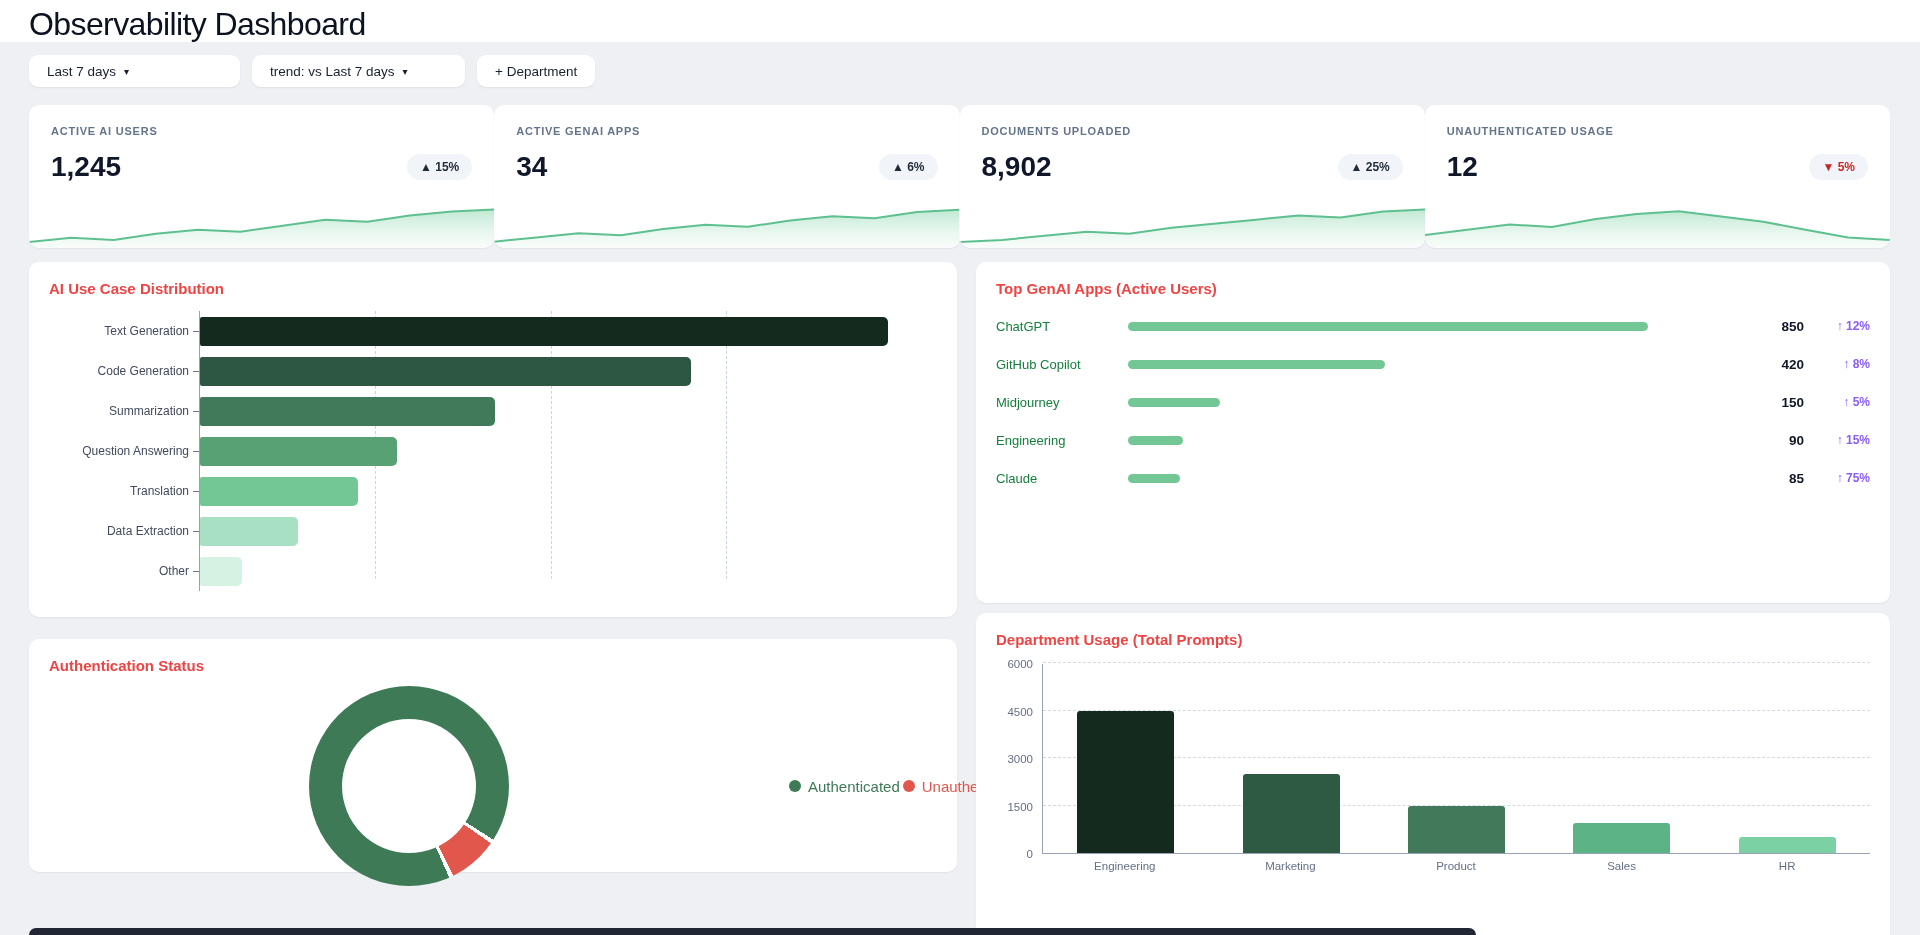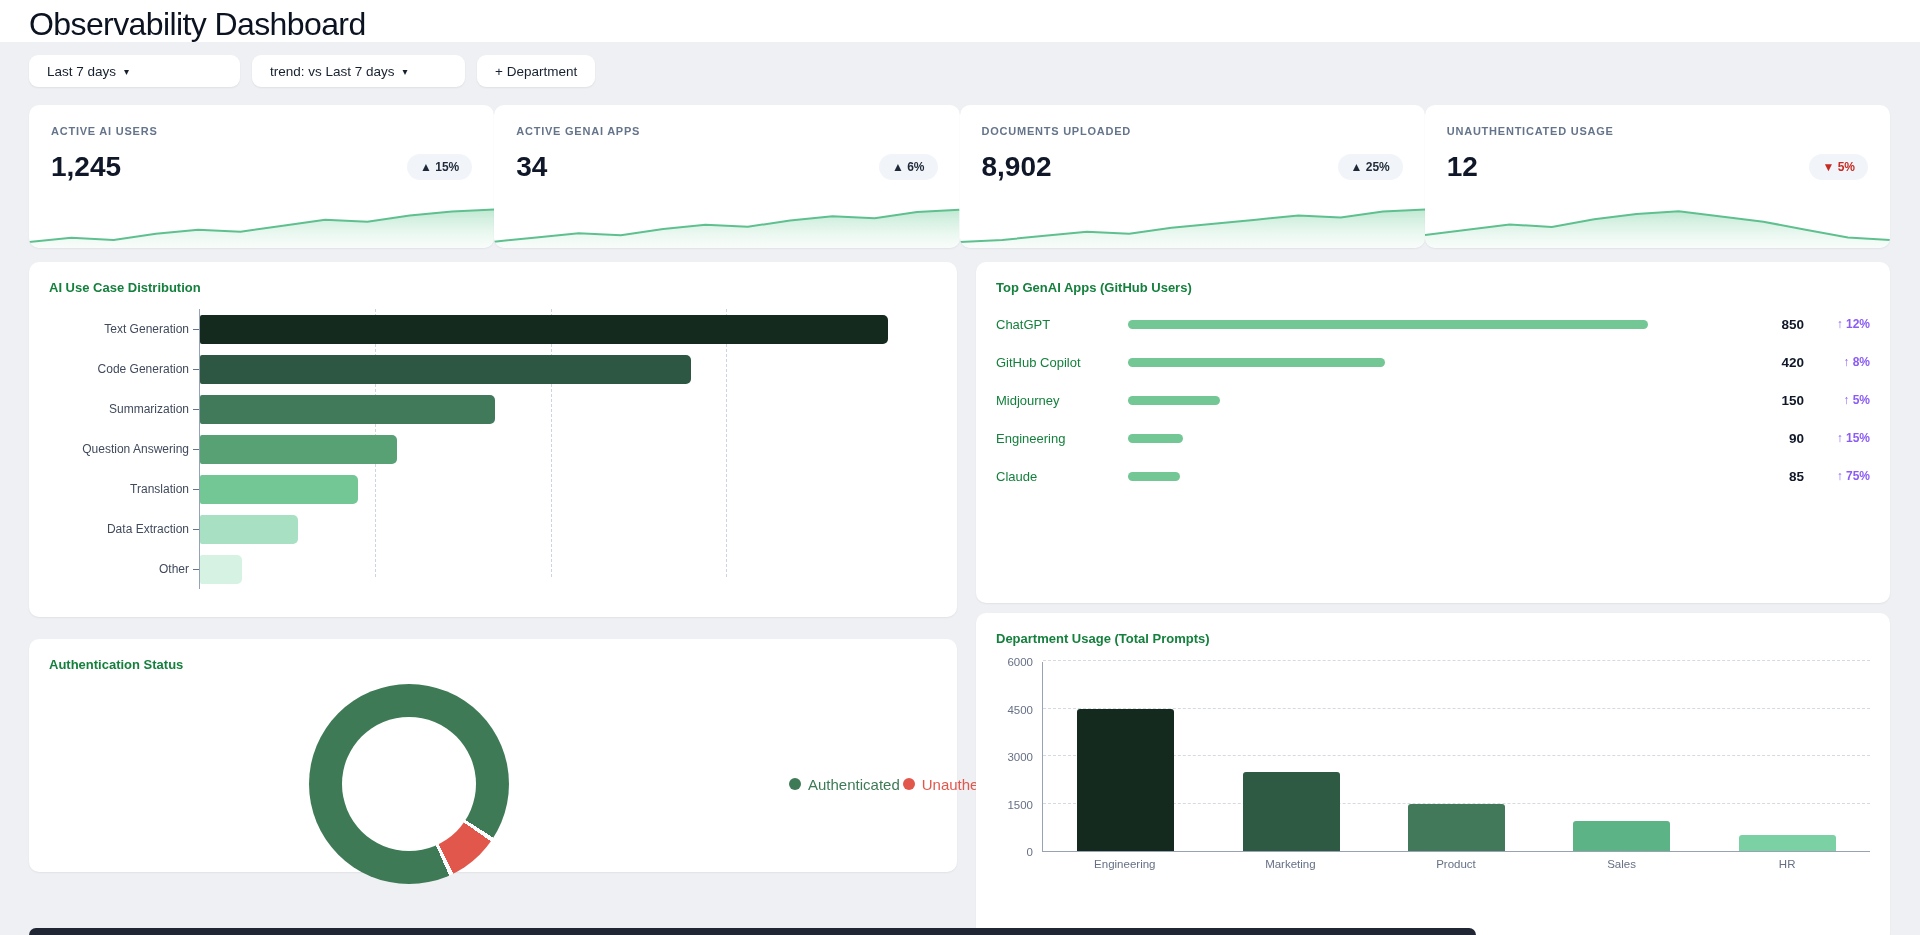--- a/index.html
+++ b/index.html
@@ -18,21 +18,21 @@
   .kpi-mid{display:flex;align-items:center;justify-content:space-between;margin-top:14px}
   .kpi-value{font-size:28px;font-weight:700;color:#0f1728}
   .pill{display:inline-flex;align-items:center;background:#f1f5f9;border-radius:999px;padding:6px 13px;font-size:12px;font-weight:700;color:#1f2937;white-space:nowrap}
   .pill.down{color:#c72a22}
   .spark{position:absolute;left:0;right:0;bottom:0;height:52px;pointer-events:none}
   .spark svg{width:100%;height:100%;display:block}
   .main-grid{display:flex;gap:19px}
   .col-left{width:928px;display:flex;flex-direction:column}
   .col-right{flex:1;display:flex;flex-direction:column}
   .panel{background:#fff;border-radius:10px;box-shadow:0 1px 2px rgba(16,24,40,.06);padding:18px 20px}
-  .panel-title{font-size:13px;font-weight:700;color:#15803d}
+  .panel-title{font-size:15px;font-weight:700;color:#ef4444}
   #panel-use-case{height:355px;margin-bottom:22px}
   #panel-auth{height:233px}
   #panel-top-apps{height:341px;margin-bottom:10px}
   #panel-dept{height:330px}
   
   .hbar{display:flex;margin-top:14px}
   .hbar-labels{width:150px}
   .hbar-label{height:40px;display:flex;align-items:center;justify-content:flex-end;font-size:12px;color:#404a5c}
   .hbar-label::after{content:"";display:inline-block;width:6px;height:1px;background:#64748b;margin-left:4px}
   .hbar-plot{position:relative;flex:1;border-left:1px solid #94a3b8}
@@ -223,21 +223,21 @@
                 <span class="legend-dot" style="background: rgb(226, 87, 76);"></span>
                 <span style="color: rgb(226, 87, 76);">Unauthenticated</span>
               </div>
             </div>
         </div>
       </section>
     </div>
 
     <div class="col-right">
       <section class="panel" id="panel-top-apps">
-        <h2 class="panel-title">Top GenAI Apps (GitHub Users)</h2>
+        <h2 class="panel-title">Top GenAI Apps (Active Users)</h2>
         <div class="apps-list" id="topAppsList">
             <div class="app-row">
               <div class="app-name">ChatGPT</div>
               <div class="app-track">
                 <div class="app-bar" style="width: 100%; background: rgb(114, 199, 149);"></div>
               </div>
               <div class="app-value">850</div>
               <div class="app-trend">↑ 12%</div>
             </div>
             <div class="app-row">

